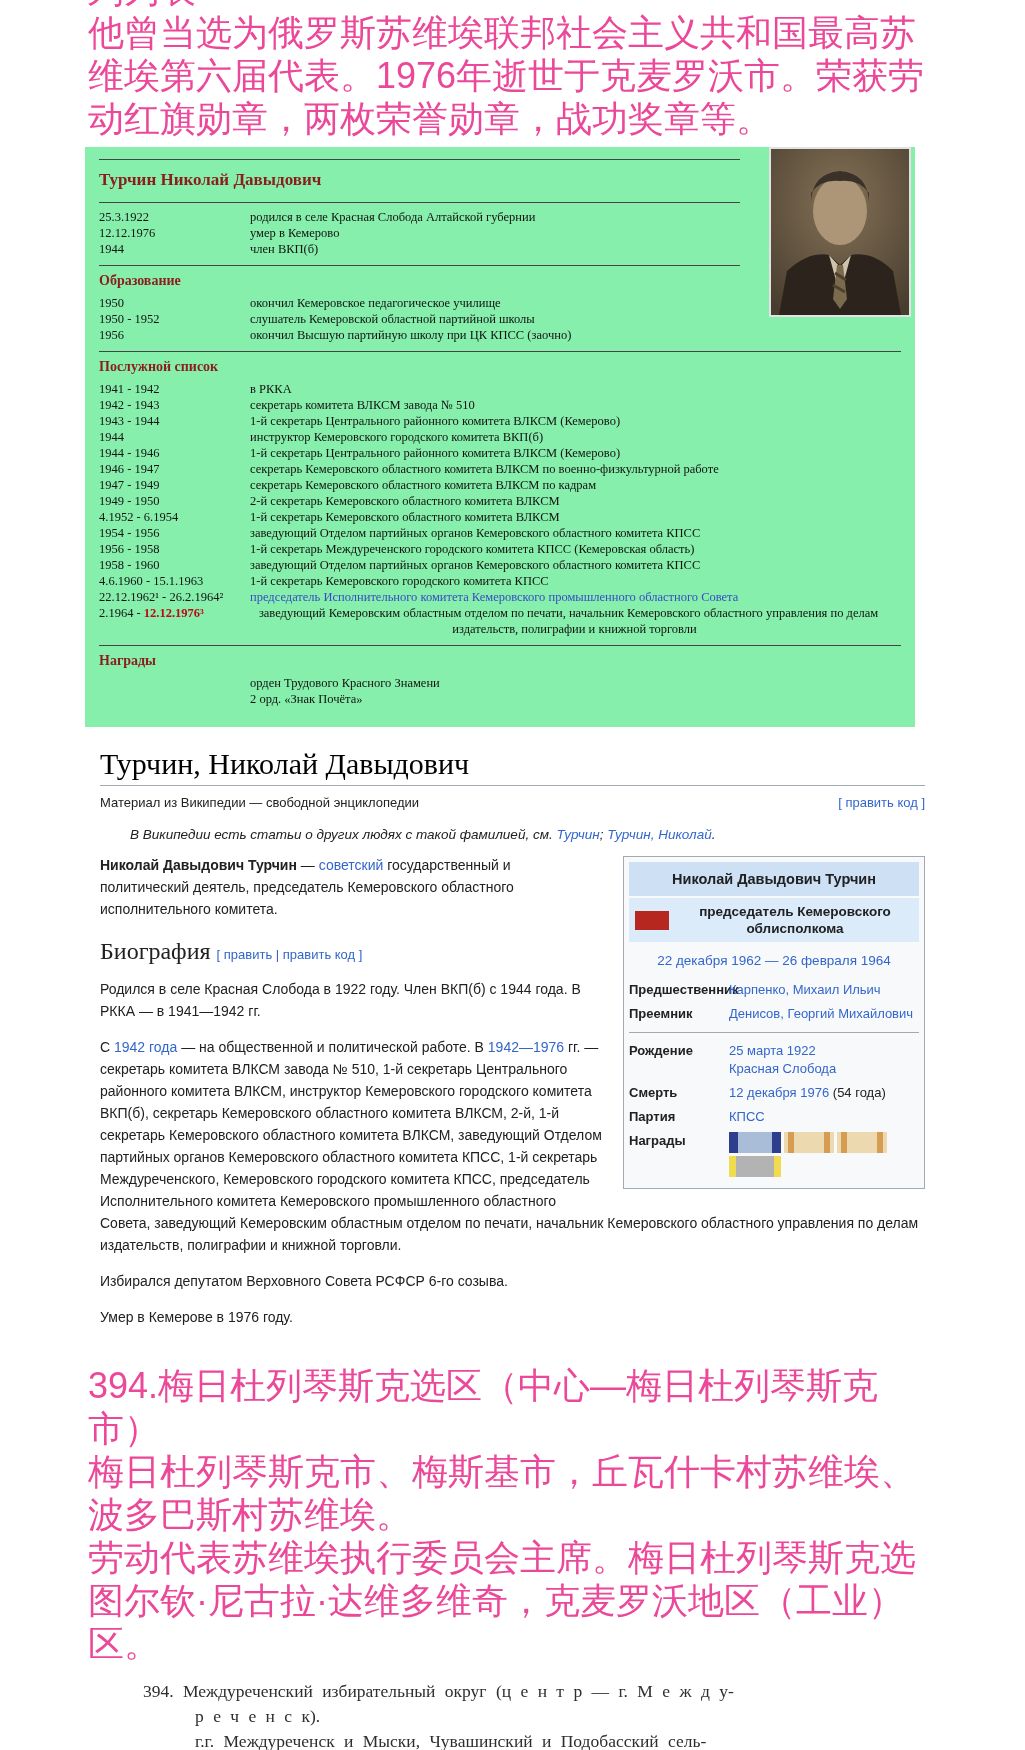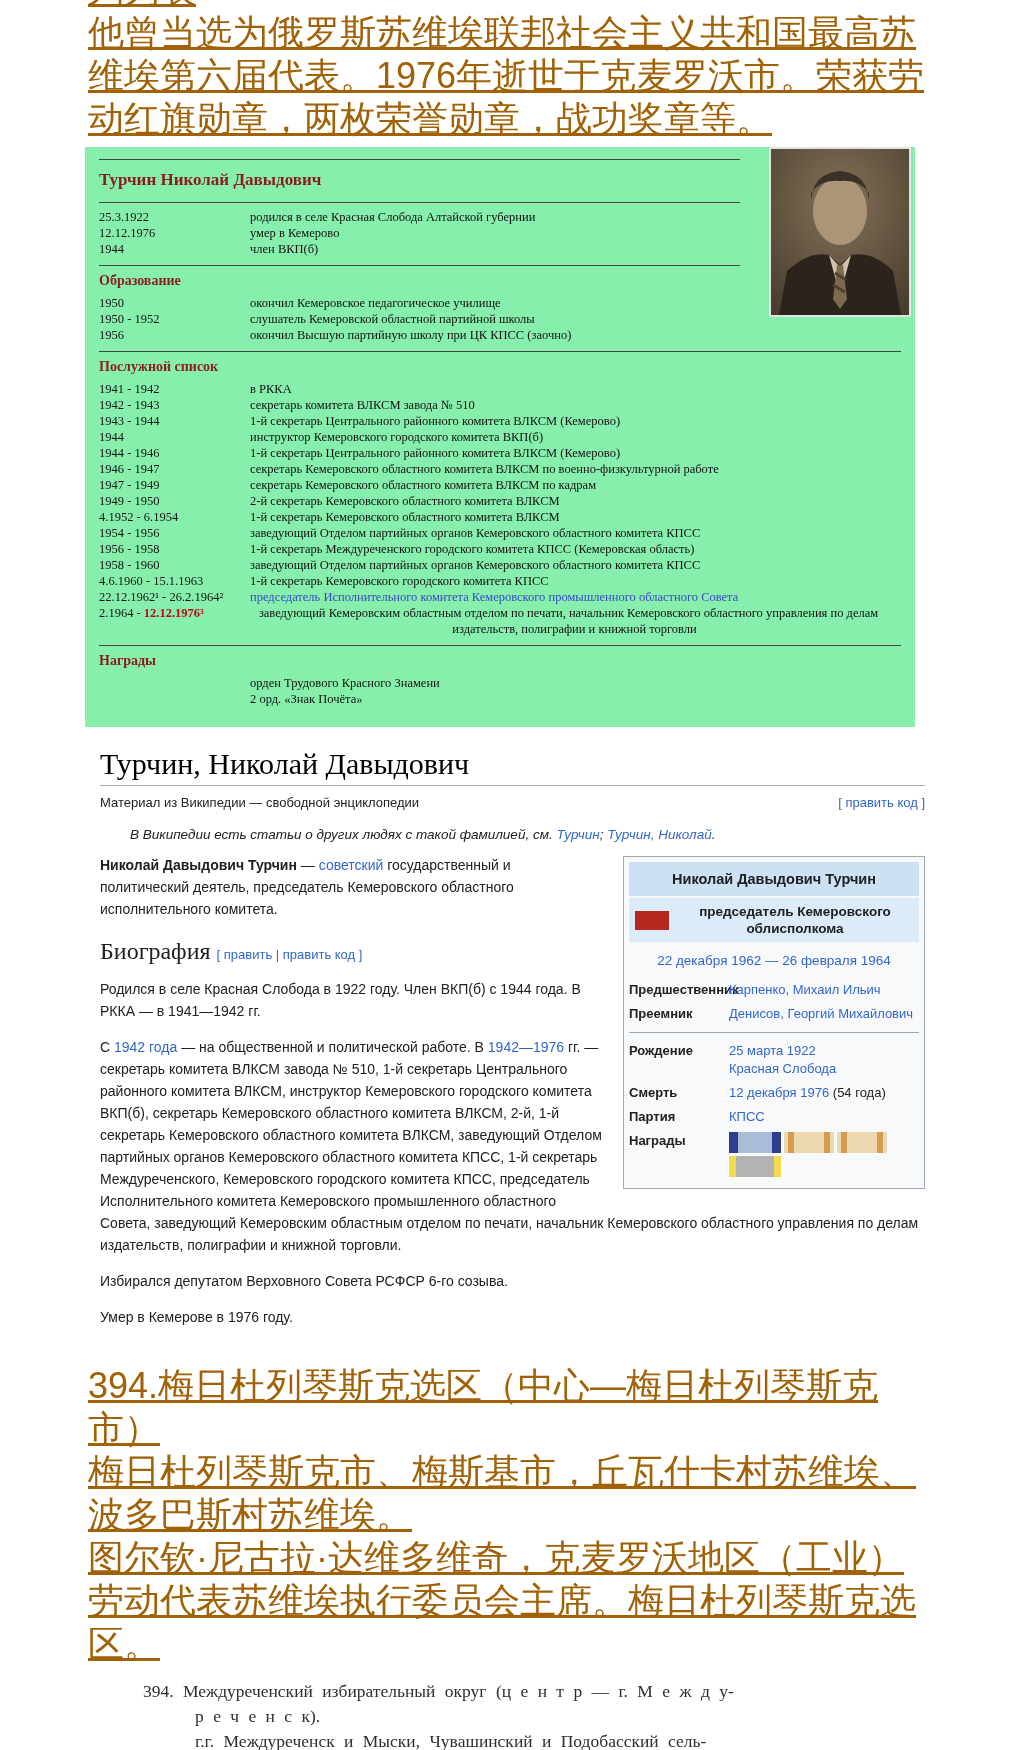--- a/index.html
+++ b/index.html
@@ -1,20 +1,20 @@
 <!DOCTYPE html>
 <html><head>
 <meta charset="utf-8">
 <style>
   html,body{margin:0;padding:0;}
   body{width:1025px;height:1750px;background:#fff;overflow:hidden;
        font-family:"Liberation Sans",sans-serif;color:#000;}
 
   
-  .cn-block{margin:0 40px 0 88px;font-size:36px;line-height:43px;color:#a16207;text-decoration:underline;}
+  .cn-block{margin:0 40px 0 88px;font-size:36px;line-height:43px;color:#ec4899;}
   .cn-partial{height:11px;overflow:hidden;}
   .cn-partial .inner{margin-top:-32px;}
 
   
   .bio-card{position:relative;margin:7px 0 0 85px;width:830px;background:#86efac;
             padding:12px 0 12px 0;font-family:"Liberation Serif",serif;box-sizing:border-box;}
   .card-line{border-top:1px solid #454545;height:0;}
   .card-line.short{margin:0 175px 0 14px;}
   .card-line.full{margin:0 14px;}
   .card-title{color:#8b1d1d;font-weight:bold;font-size:17px;margin:10px 0 12px 14px;}
@@ -276,22 +276,22 @@
     <p>Умер в Кемерове в 1976 году.</p>
   </div>
 </div>
 
 <div class="cn-block" style="margin-top:22px;">
   <div>
       <div>394.梅日杜列琴斯克选区（中心—梅日杜列琴斯克</div>
       <div>市）</div>
       <div>梅日杜列琴斯克市、梅斯基市，丘瓦什卡村苏维埃、</div>
       <div>波多巴斯村苏维埃。</div>
+      <div>劳动代表苏维埃执行委员会主席。梅日杜列琴斯克选</div>
       <div>图尔钦·尼古拉·达维多维奇，克麦罗沃地区（工业）</div>
-      <div>劳动代表苏维埃执行委员会主席。梅日杜列琴斯克选</div>
       <div>区。</div>
     </div>
 </div>
 
 <div class="scan">
   <div class="g1">
       <div class="scan-line" style="padding-left: 48px;"><span>394. </span><b>Междуреченский избирательный округ</b><span> (ц е н т р — г.  М е ж д у-</span></div>
       <div class="scan-line" style="padding-left: 100px;"><span>р е ч е н с к).</span></div>
       <div class="scan-line" style="padding-left: 100px;"><span>г.г. Междуреченск и Мыски, Чувашинский и Подобасский сель-</span></div>
     </div>

